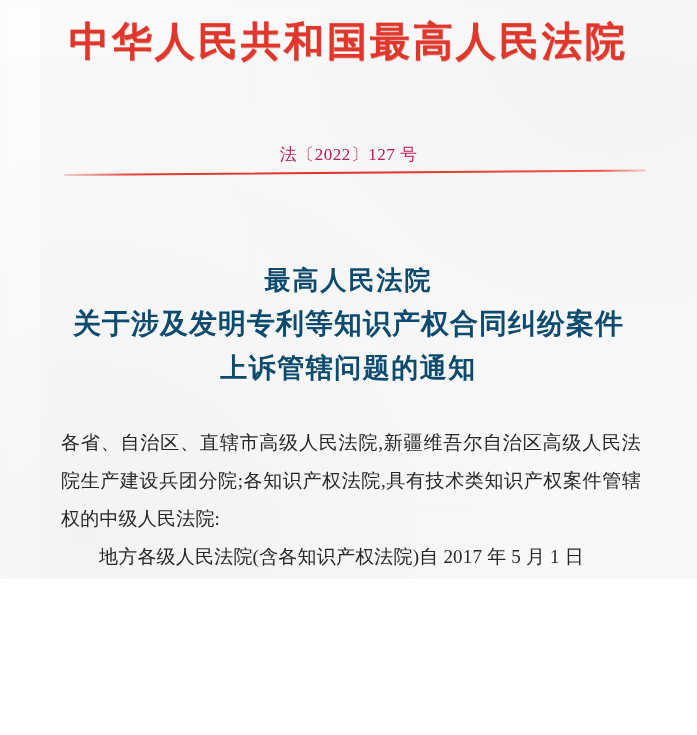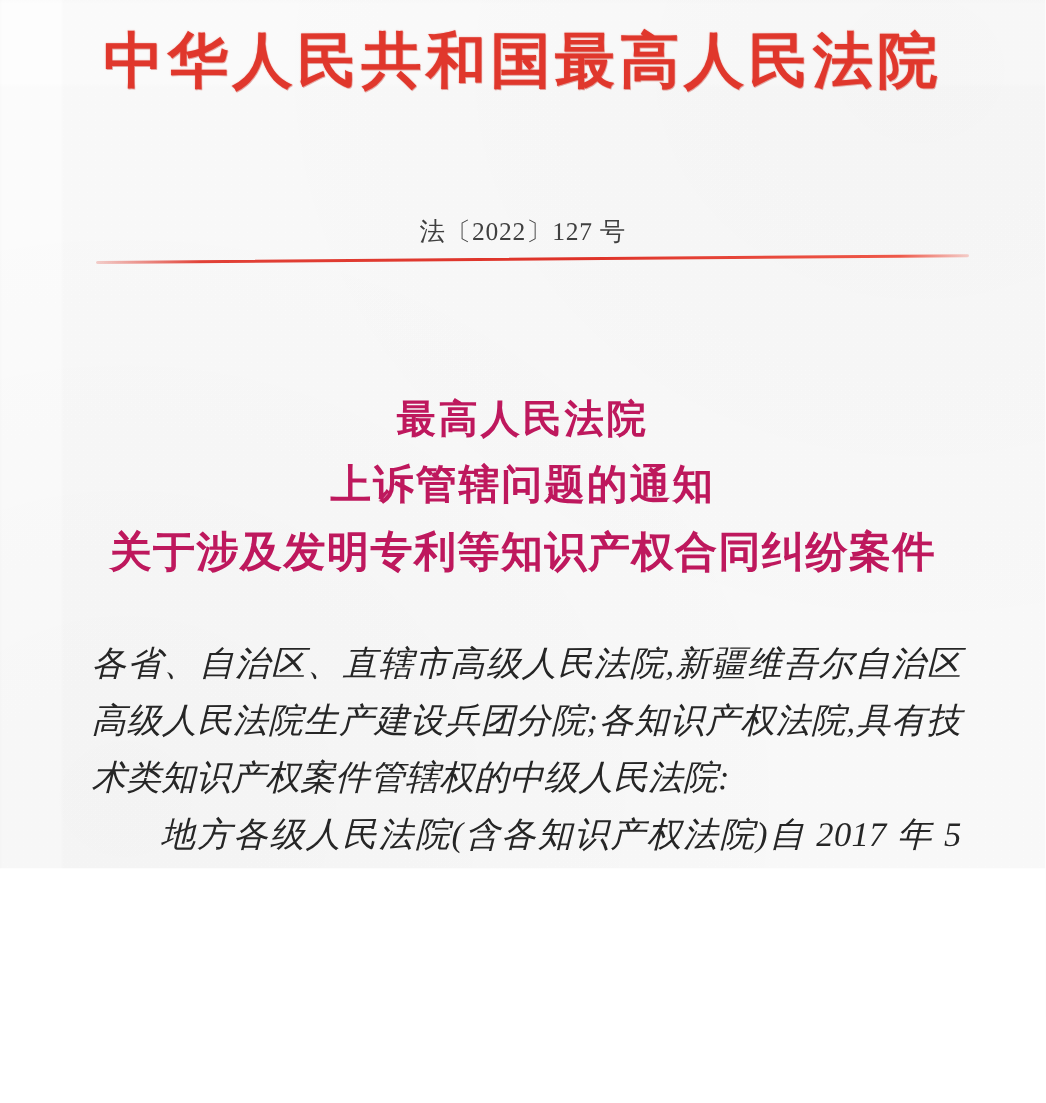--- a/index.html
+++ b/index.html
@@ -53,21 +53,21 @@
       0.5px 0.5px 0px rgba(190,40,32,0.35);
   }
 
   
   #doc-number {
     position: absolute;
     top: 143px;
     left: 0;
     width: 697px;
     text-align: center;
-    color: #404040;
+    color: #be185d;
     font-family: "Liberation Serif", "DejaVu Serif", serif;
     font-size: 17px;
     letter-spacing: 0.5px;
     white-space: nowrap;
   }
 
   
   #red-rule {
     position: absolute;
     left: 64px;
@@ -85,44 +85,43 @@
     border-radius: 1px;
   }
 
   
   #title-block {
     position: absolute;
     top: 258px;
     left: 0;
     width: 697px;
     text-align: center;
-    color: #be185d;
+    color: #0c4a6e;
     font-family: "DejaVu Serif", "Liberation Serif", serif;
     font-weight: bold;
   }
   .title-line {
     white-space: nowrap;
     line-height: 44px;
     letter-spacing: 1px;
   }
   .title-line.l1 { font-size: 26px; letter-spacing: 2px; }
   .title-line.l2 { font-size: 28px; letter-spacing: 1px; }
   .title-line.l3 { font-size: 27px; letter-spacing: 1.5px; }
 
   
   #body-block {
     position: absolute;
     top: 424px;
     left: 61px;
     width: 580px;
     color: #262626;
     font-family: "Liberation Serif", "DejaVu Serif", serif;
-    font-size: 23px;
+    font-size: 19px;
     line-height: 38px;
-    font-style: italic;
   }
   .para {
     margin: 0;
     text-align: justify;
     text-align-last: left;
     text-justify: inter-character;
     letter-spacing: 0.2px;
   }
   .para.indent {
     text-indent: 2em;
@@ -139,22 +138,22 @@
   <div id="paper-texture"></div>
 
   <div id="masthead">中华人民共和国最高人民法院</div>
 
   <div id="doc-number">法〔2022〕127 号</div>
 
   <div id="red-rule"></div>
 
   <div id="title-block">
     <div class="title-line l1">最高人民法院</div>
+    <div class="title-line l2">关于涉及发明专利等知识产权合同纠纷案件</div>
     <div class="title-line l3">上诉管辖问题的通知</div>
-    <div class="title-line l2">关于涉及发明专利等知识产权合同纠纷案件</div>
   </div>
 
   <div id="body-block">
     <p class="para">各省、自治区、直辖市高级人民法院,新疆维吾尔自治区高级人民法院生产建设兵团分院;各知识产权法院,具有技术类知识产权案件管辖权的中级人民法院:</p>
     <p class="para indent clipped">地方各级人民法院(含各知识产权法院)自 2017 年 5 月 1 日</p>
   </div>
 
 </div>
 
 </body></html>

